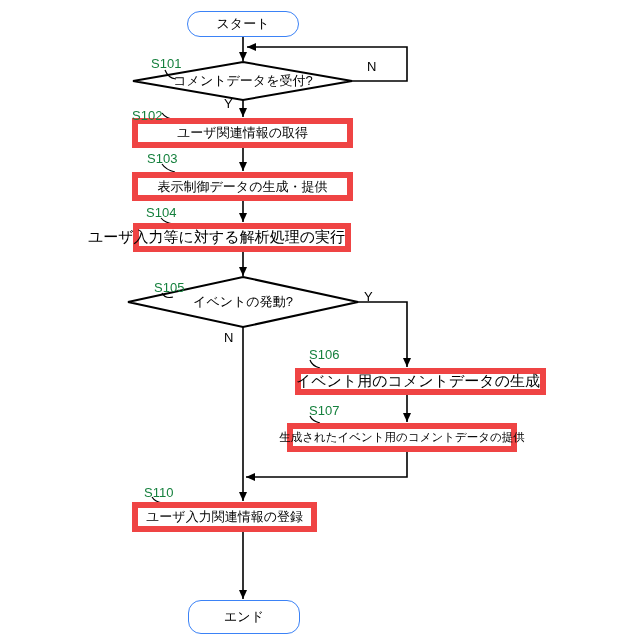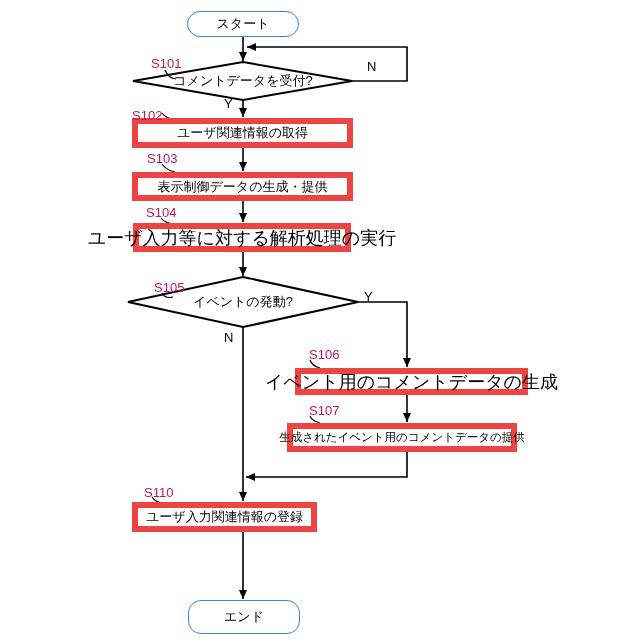--- a/index.html
+++ b/index.html
@@ -36,25 +36,25 @@
     background: #fff;
   }
   .terminal {
     border: 1px solid #3b82f6;
     background: #fff;
     border-radius: 13px;
   }
   .decision-text {
     background: transparent;
   }
-  .fs12 { font-size: 18px; }
+  .fs12 { font-size: 15px; justify-content: flex-end; }
   .fs11 { font-size: 11.5px; }
   .step-label {
     position: absolute;
-    color: #be185d;
+    color: #15803d;
     font-size: 13px;
     white-space: nowrap;
   }
   .branch-label {
     position: absolute;
     color: #000;
     font-size: 13px;
     white-space: nowrap;
   }
 </style>
@@ -116,21 +116,21 @@
   </div>
 
   <div class="node process" style="left:132px; top:172px; width:221px; height:29px;">
     <span>表示制御データの生成・提供</span>
   </div>
 
   <div class="node process fs12" style="left:133px; top:223px; width:218px; height:29px;">
     <span>ユーザ入力等に対する解析処理の実行</span>
   </div>
 
-  <div class="node process fs12" style="left:295px; top:368px; width:233px; height:27px;">
+  <div class="node process fs12" style="left:295px; top:368px; width:251px; height:27px;">
     <span>イベント用のコメントデータの生成</span>
   </div>
 
   <div class="node process fs11" style="left:287px; top:423px; width:230px; height:29px;">
     <span>生成されたイベント用のコメントデータの提供</span>
   </div>
 
   <div class="node process" style="left:132px; top:502px; width:185px; height:30px;">
     <span>ユーザ入力関連情報の登録</span>
   </div>

